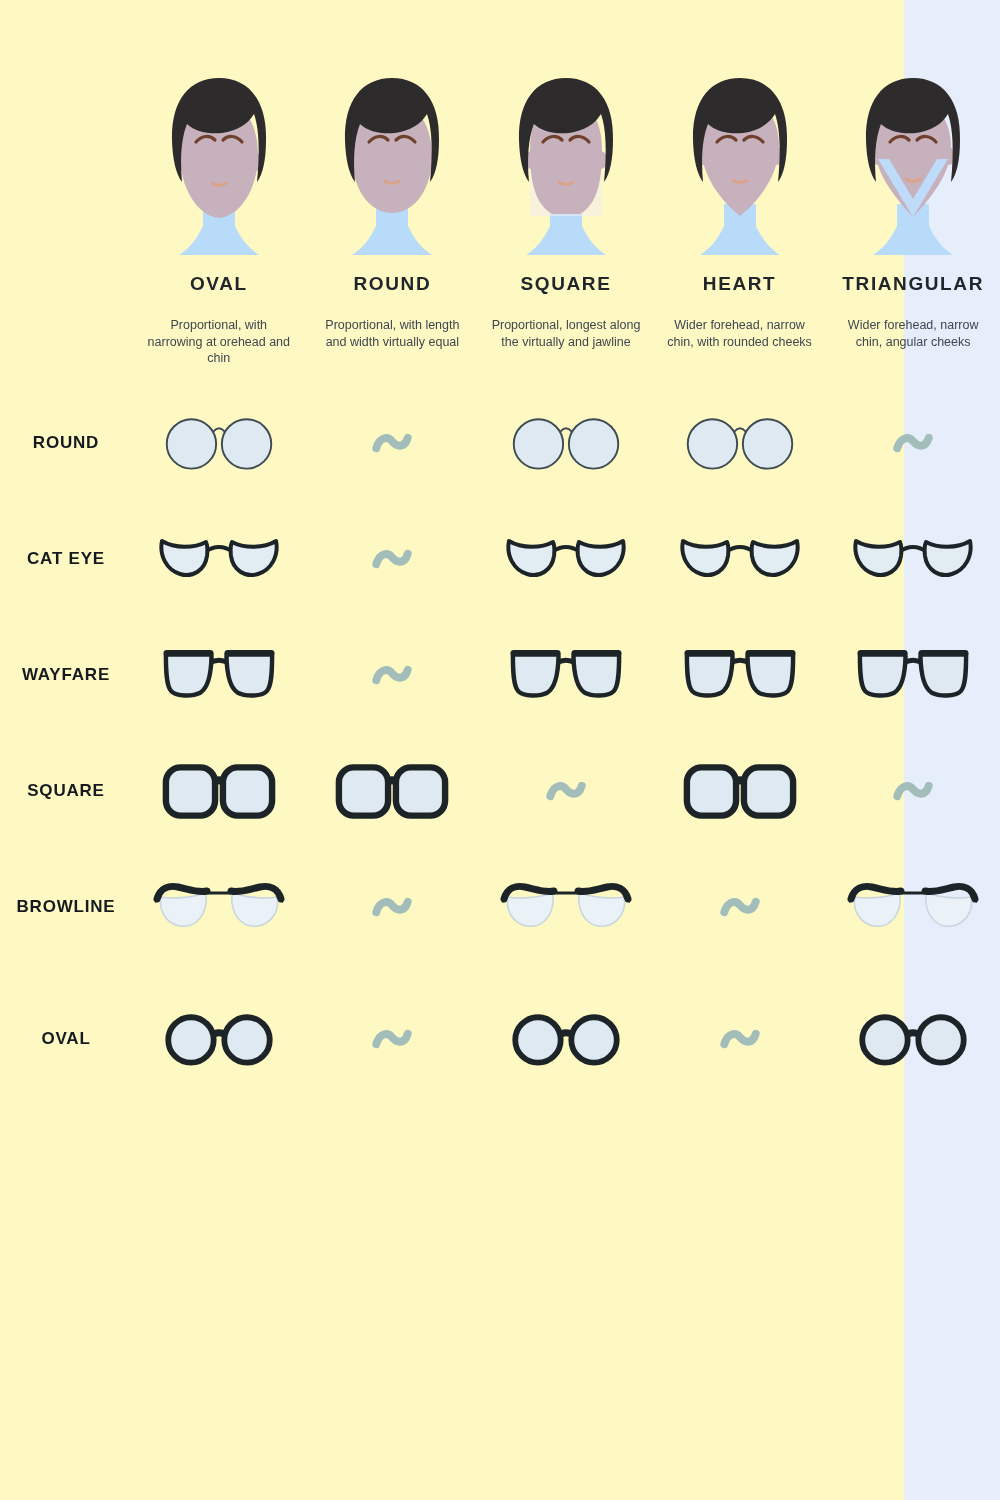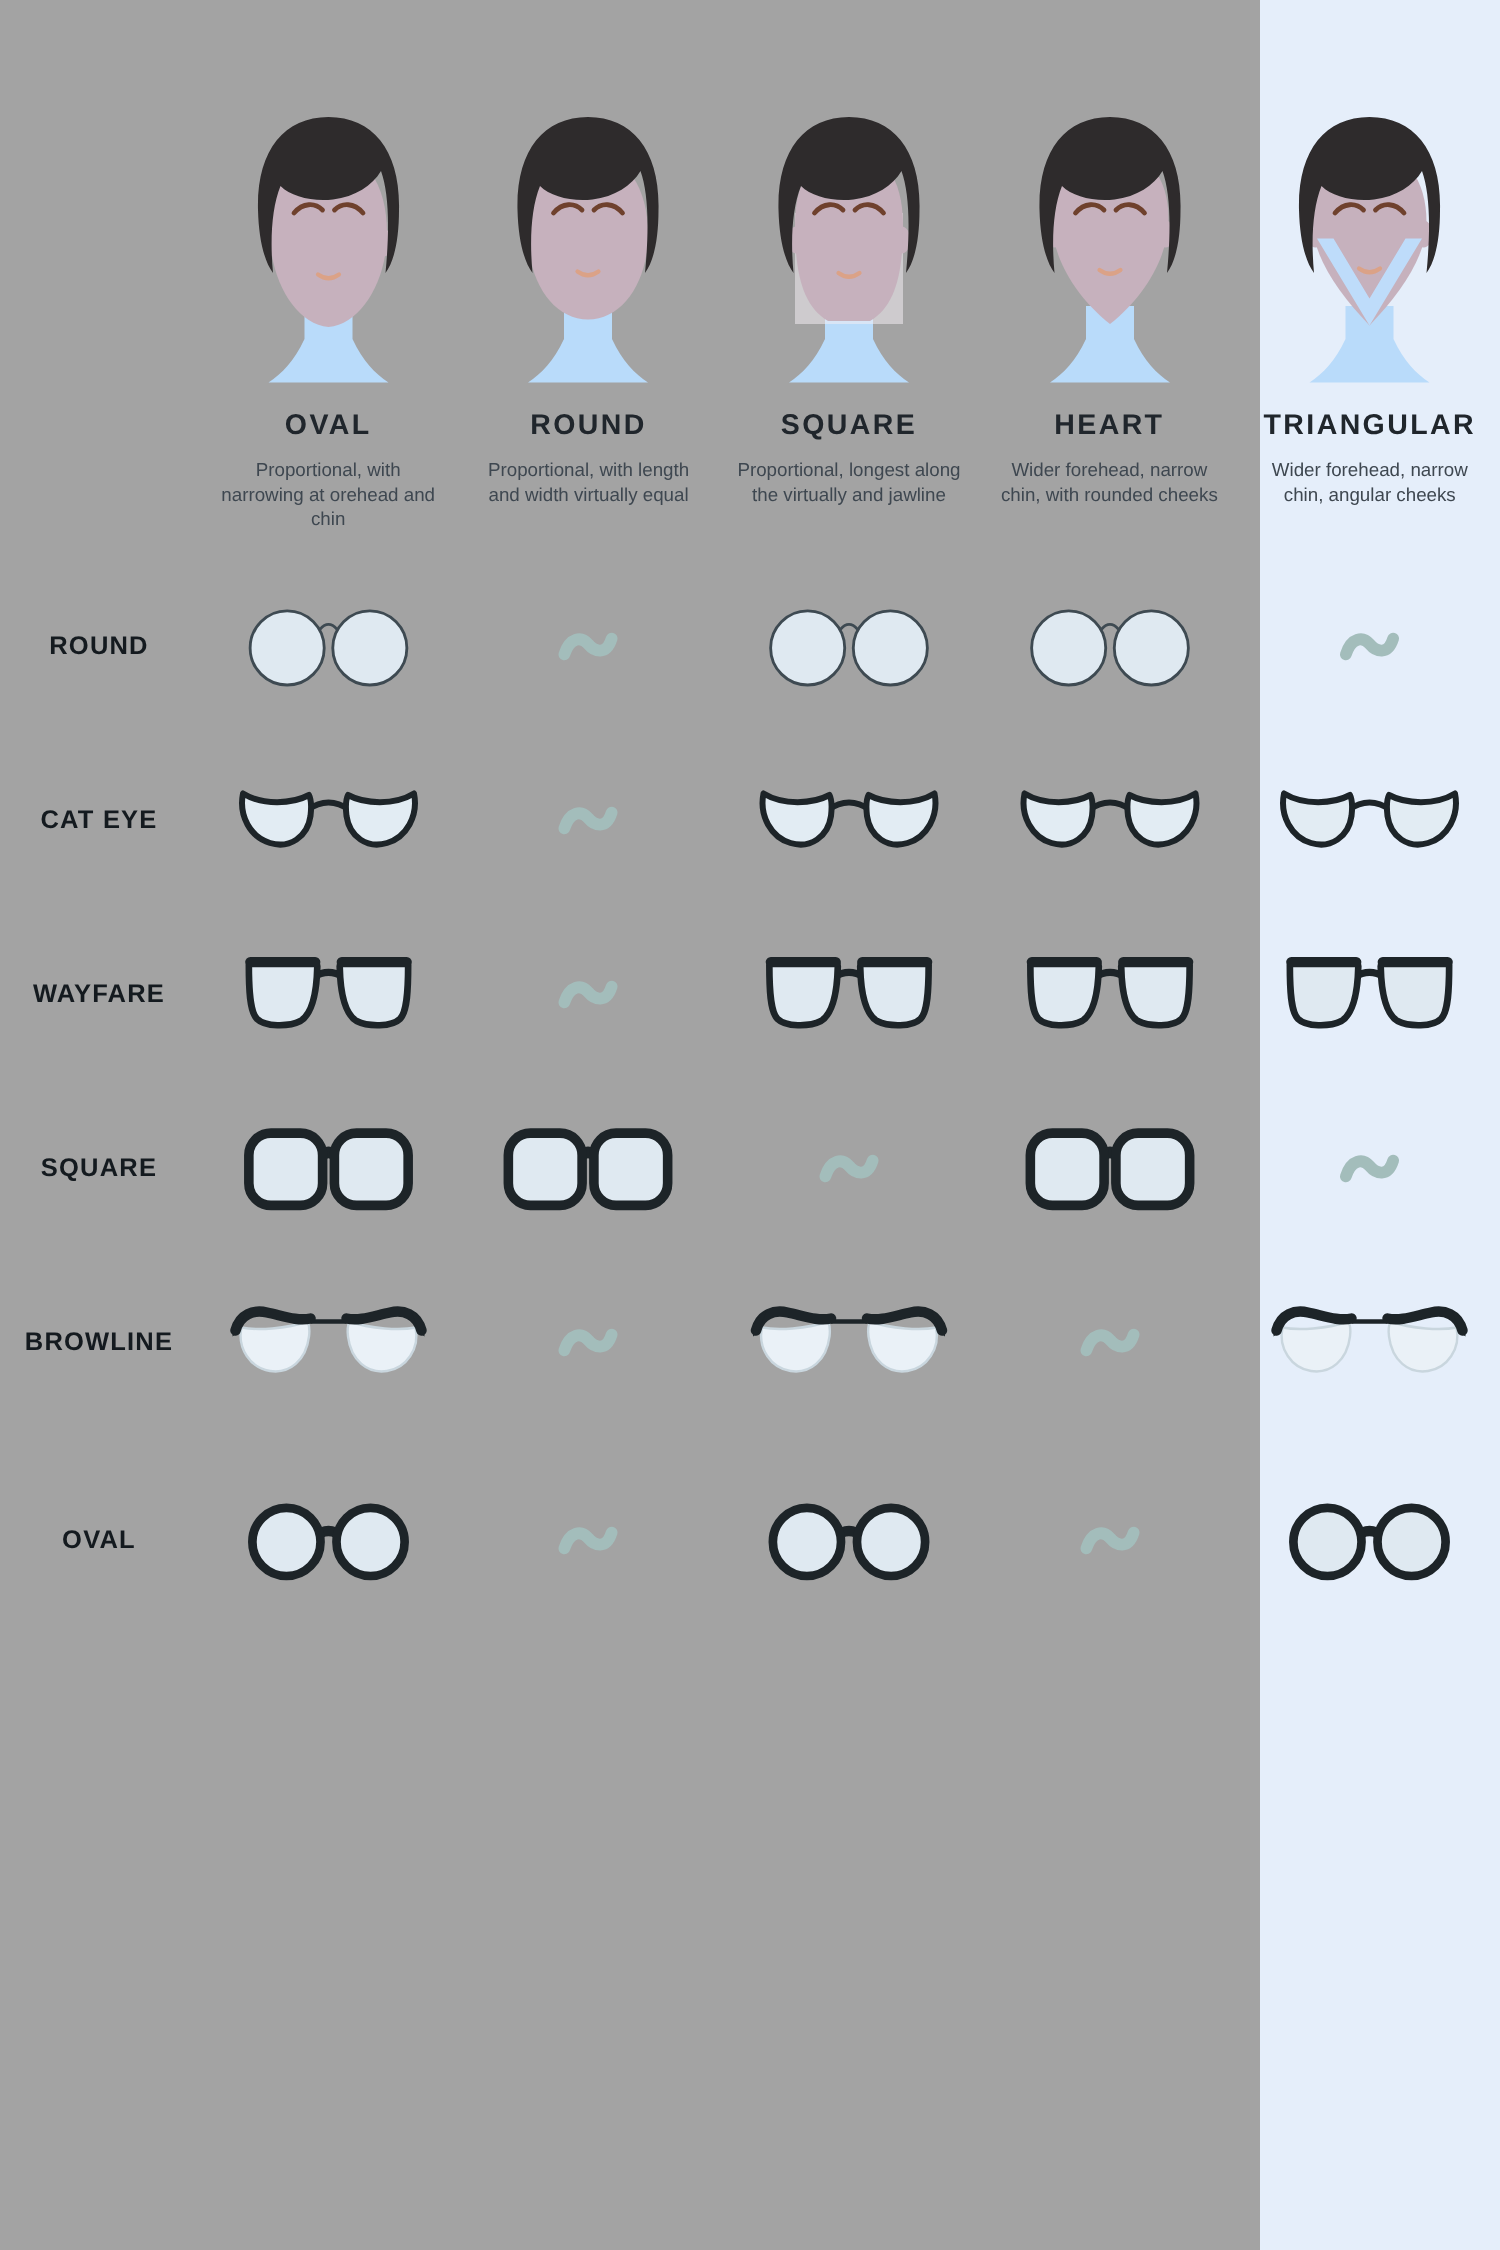--- a/index.html
+++ b/index.html
@@ -1,28 +1,28 @@
 <!DOCTYPE html>
 <html><head>
 <meta charset="utf-8">
 <style>
   html,body{margin:0;padding:0;}
   body{
     width:1000px;height:1500px;overflow:hidden;
     background:#e5eefa;
     font-family:"Liberation Sans", sans-serif;
   }
-  .canvas{position:relative;width:840px;height:1500px;background:#a3a3a3;}
+  .canvas{position:relative;width:904px;height:1500px;background:#fef9c3;}
   .grid{display:grid;grid-template-columns:132px repeat(5,173.6px);}
   
   .header{padding-top:56px;}
   .face-col{display:flex;flex-direction:column;align-items:center;text-align:center;}
   .face-illustration{width:150px;height:205px;display:block;}
   .face-label{margin-top:12px;font-size:19px;font-weight:bold;letter-spacing:1.6px;color:#20262c;}
-  .face-desc{margin-top:10px;font-size:12.5px;line-height:1.32;color:#3e4750;max-width:150px;}
+  .face-desc{margin-top:22px;font-size:12.5px;line-height:1.32;color:#3e4750;max-width:150px;}
   
   .rows{margin-top:18px;}
   .row{display:grid;grid-template-columns:132px repeat(5,173.6px);height:116px;align-items:center;justify-items:center;}
   .row.last{margin-top:16px;}
   .row-label{font-size:17px;font-weight:bold;letter-spacing:0.8px;color:#141a1f;}
   .cell{display:flex;align-items:center;justify-content:center;width:100%;height:100%;}
   .glasses{height:64px;display:block;}
   .g-round{width:114px}.g-cateye{width:122px}.g-rectangle{width:124px}
   .g-wayfare{width:118px}.g-square{width:118px}.g-aviators{width:132px}
   .g-geometric{width:122px}.g-browline{width:134px}.g-oval{width:116px}

